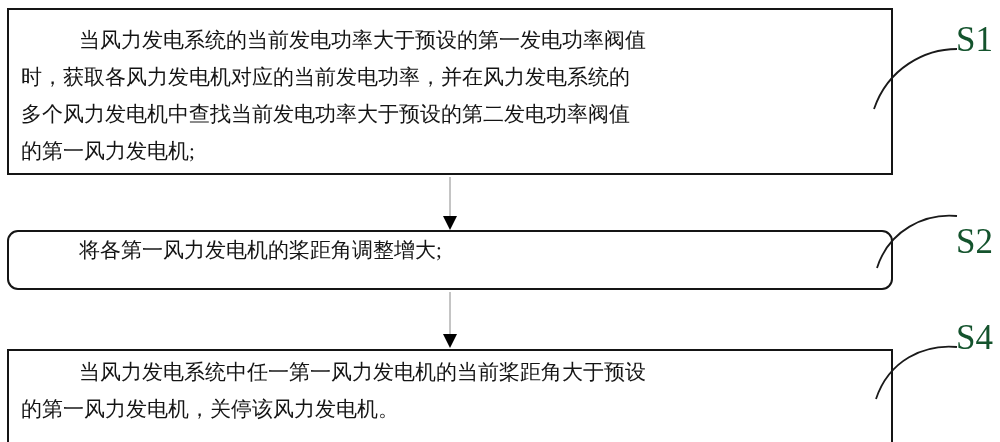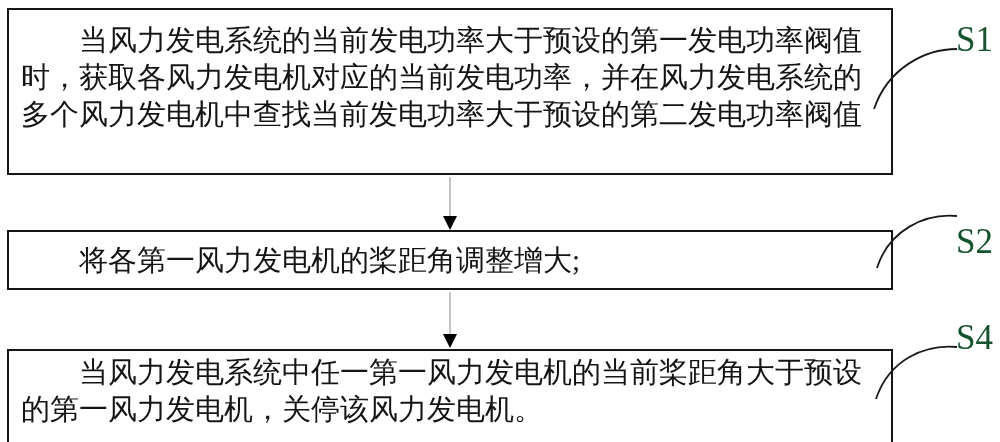--- a/index.html
+++ b/index.html
@@ -4,24 +4,24 @@
 <style>
   html,body{margin:0;padding:0;}
   body{
     width:1000px;height:442px;position:relative;overflow:hidden;
     background:#ffffff;font-family:"Liberation Serif",serif;
   }
   .canvas{position:absolute;inset:0;}
   .box{
     position:absolute;left:7px;width:886px;background:#ffffff;
     border:2px solid #151515;box-sizing:border-box;color:#141414;
-    font-size:29px;line-height:37px;overflow:hidden;
+    font-size:21px;line-height:37px;overflow:hidden;
   }
   .b1{top:8px;height:167px;padding:12px 12px 0 12px;}
-  .b2{top:230px;height:60px;display:flex;align-items:center;padding:0 12px;}
+  .b2{top:230px;height:60px;display:flex;align-items:flex-start;padding:0 12px;border-radius:11px;}
   .b3{top:349px;height:108px;padding:3px 12px 0 12px;}
   .tline{white-space:nowrap;}
   .indent{text-indent:58px;}
   .b2 .tline{width:100%;}
   .step-label{
     position:absolute;font-size:35px;line-height:35px;color:#14532d;
   }
   .s1{left:956px;top:22px;}
   .s2{left:956px;top:189px;margin-top:35px;}
   .s4{left:956px;top:320px;}
@@ -29,20 +29,21 @@
 </style>
 </head>
 <body>
 
 <div class="canvas">
 
   <div class="box b1">
     <div class="tline indent">当风力发电系统的当前发电功率大于预设的第一发电功率阀值</div>
     <div class="tline">时，获取各风力发电机对应的当前发电功率，并在风力发电系统的</div>
     <div class="tline">多个风力发电机中查找当前发电功率大于预设的第二发电功率阀值</div>
+    <div class="tline">的第一风力发电机;</div>
   </div>
 
   <div class="box b2">
     <div class="tline indent">将各第一风力发电机的桨距角调整增大;</div>
   </div>
 
   <div class="box b3">
     <div class="tline indent">当风力发电系统中任一第一风力发电机的当前桨距角大于预设</div>
     <div class="tline">的第一风力发电机，关停该风力发电机。</div>
   </div>

